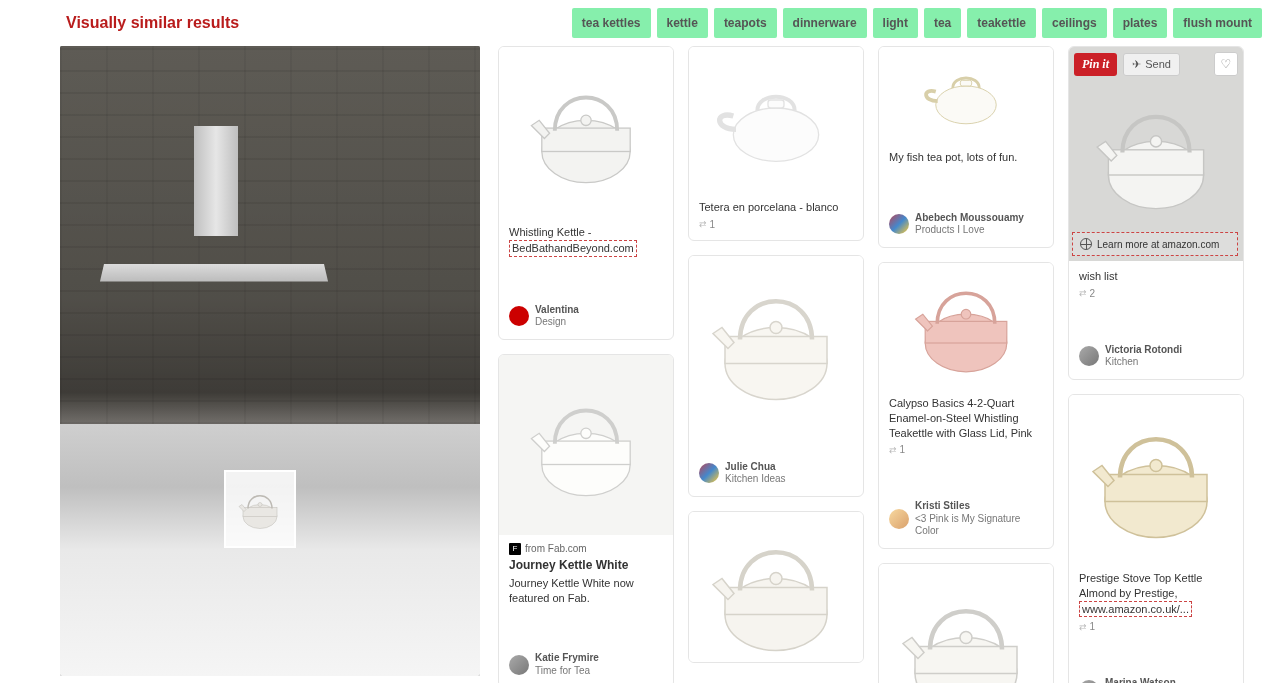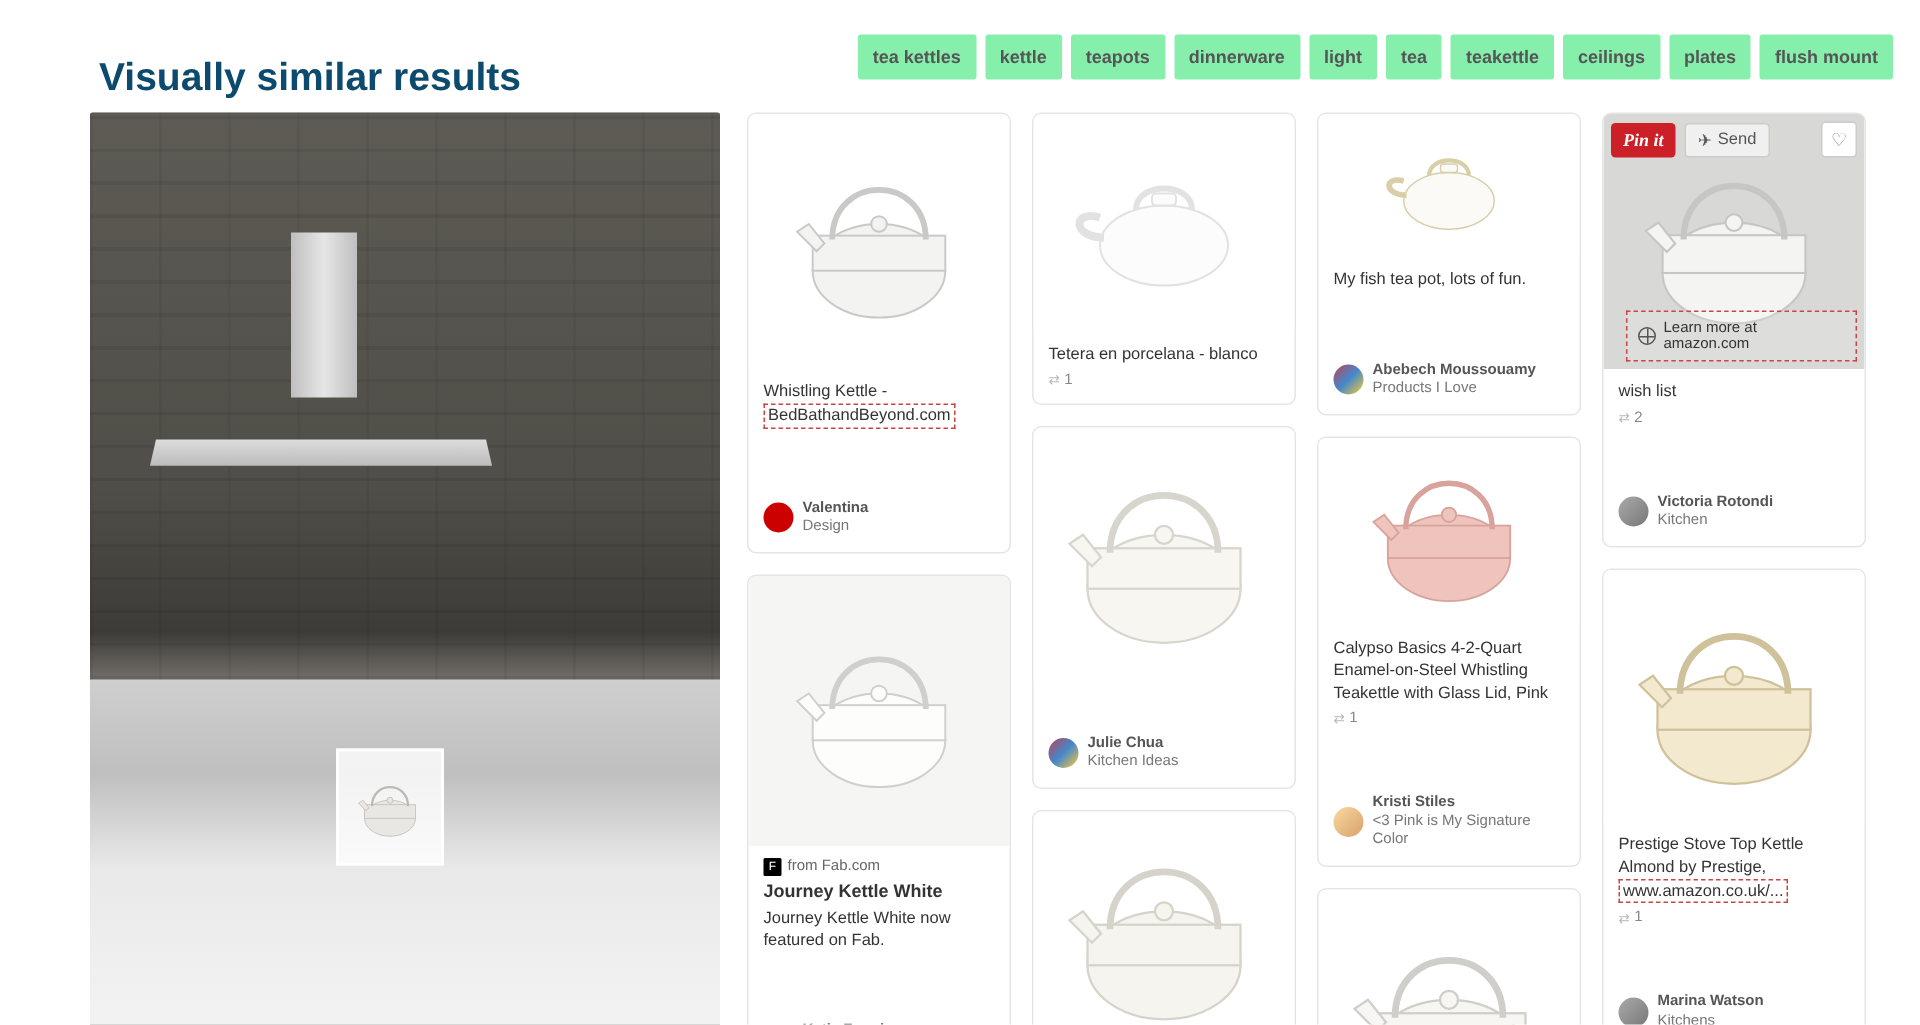--- a/index.html
+++ b/index.html
@@ -1,19 +1,19 @@
 <!DOCTYPE html>
 <html><head>
 <meta charset="utf-8">
 <style>
   * { box-sizing: border-box; margin: 0; padding: 0; }
   body { font-family: -apple-system, "Helvetica Neue", Arial, sans-serif; background: #fff; color: #333; width: 1280px; height: 683px; overflow: hidden; }
   .page { padding: 8px 18px 0 18px; }
   .header-row { display: flex; align-items: center; justify-content: space-between; margin-bottom: 8px; }
-  .page-title { font-size: 26px; font-weight: 700; color: #0c4a6e; padding-left: 48px; margin-top: 28px; }
+  .page-title { font-size: 16px; font-weight: 700; color: #b91c1c; padding-left: 48px; }
   .tags { display: flex; gap: 6px; }
   .tag { background: #86efac; border: none; padding: 8px 10px; font-size: 12px; font-weight: 700; color: #555; cursor: pointer; border-radius: 2px; }
   .content { display: flex; gap: 18px; }
   .main-image { position: relative; width: 420px; height: 630px; background: #7a7a7a; flex-shrink: 0; margin-left: 42px; border-radius: 2px; overflow: hidden; }
   .main-scene { position: absolute; inset: 0; background: linear-gradient(180deg, #9a9993 0%, #8d8c87 40%, #6f6e6a 55%, #cfcfcf 60%, #bfbfbf 70%, #e9e9e9 80%, #f5f5f5 100%); }
   .bricks { position: absolute; inset: 0; height: 60%; background:
     repeating-linear-gradient(0deg, rgba(0,0,0,0.07) 0 2px, transparent 2px 22px),
     repeating-linear-gradient(90deg, rgba(0,0,0,0.05) 0 2px, transparent 2px 46px),
     linear-gradient(180deg, #9b9893, #8c8883); mix-blend-mode: multiply; }
   .hood { position: absolute; top: 80px; left: 44px; width: 220px; height: 160px; }
@@ -38,21 +38,21 @@
   .avatar.gray { background: linear-gradient(135deg,#aaa,#777); }
   .avatar.red { background: #c00; }
   .avatar.cat { background: linear-gradient(135deg,#f8d9a0,#d9a06b); }
   .attrib-text { font-size: 10px; line-height: 1.25; }
   .attrib-user { font-weight: 700; color: #555; }
   .attrib-board { color: #777; }
   .overlay-bar { position: absolute; left: 5px; right: 5px; top: 5px; display: flex; align-items: center; gap: 6px; }
   .pinit-btn { background: #cb2027; color: #fff; font-weight: 700; font-size: 12px; padding: 4px 8px; border-radius: 3px; border: none; cursor: pointer; font-style: italic; font-family: Georgia, serif; }
   .send-btn { background: #f0f0f0; border: 1px solid #ccc; color: #555; font-size: 11px; padding: 4px 8px; border-radius: 3px; cursor: pointer; display: flex; align-items: center; gap: 4px; }
   .like-btn { margin-left: auto; background: #fff; border: 1px solid #ccc; width: 24px; height: 24px; border-radius: 3px; cursor: pointer; display: flex; align-items: center; justify-content: center; color: #888; font-size: 12px; }
-  .learn-more { position: absolute; left: 15px; right: 5px; bottom: 5px; border: 1px dashed #c44; padding: 5px 7px; font-size: 10px; color: #333; display: flex; align-items: center; gap: 5px; background: rgba(255,255,255,0.15); }
+  .learn-more { position: absolute; left: 3px; right: 5px; bottom: 5px; border: 1px dashed #c44; padding: 5px 7px; font-size: 10px; color: #333; display: flex; align-items: center; gap: 5px; background: rgba(255,255,255,0.15); }
   .globe-icon { width: 12px; height: 12px; border: 1px solid #555; border-radius: 50%; position: relative; flex-shrink:0;}
   .globe-icon::before { content:''; position:absolute; left:50%; top:0; bottom:0; border-left:1px solid #555; }
   .globe-icon::after { content:''; position:absolute; top:50%; left:0; right:0; border-top:1px solid #555; }
 
   
   svg.kettle { display: block; }
 </style>
 </head>
 <body>
 
@@ -249,21 +249,21 @@
           </div>
           <div class="card-body">
             
           </div>
 
         </div>
       </div>
 
       <div class="col">
         <div class="card" style="position:relative;">
-          <div class="card-img" style="height:170px; background:#d8d8d6; position:relative;">
+          <div class="card-img" style="height:214px; background:#d8d8d6; position:relative;">
             <svg class="kettle" width="140" height="130" viewBox="0 0 100 90">
                 <use href="#kettle-shape" fill="#f4f4f2" stroke="#c6c6c4"></use>
               </svg>
             <div class="overlay-bar">
               <button class="pinit-btn">Pin it</button>
               <button class="send-btn">
                   <span>✈</span>
                   <span>Send</span>
                 </button>
               <button class="like-btn">

